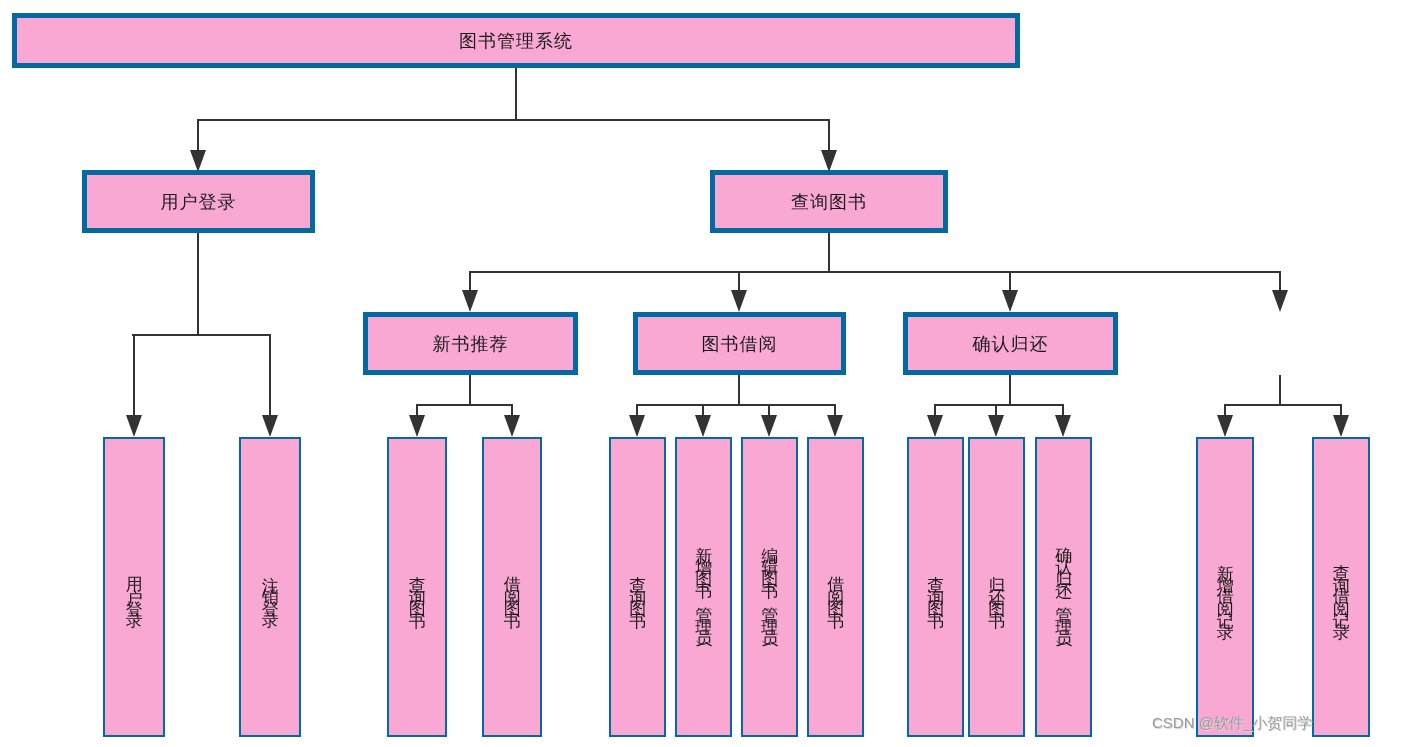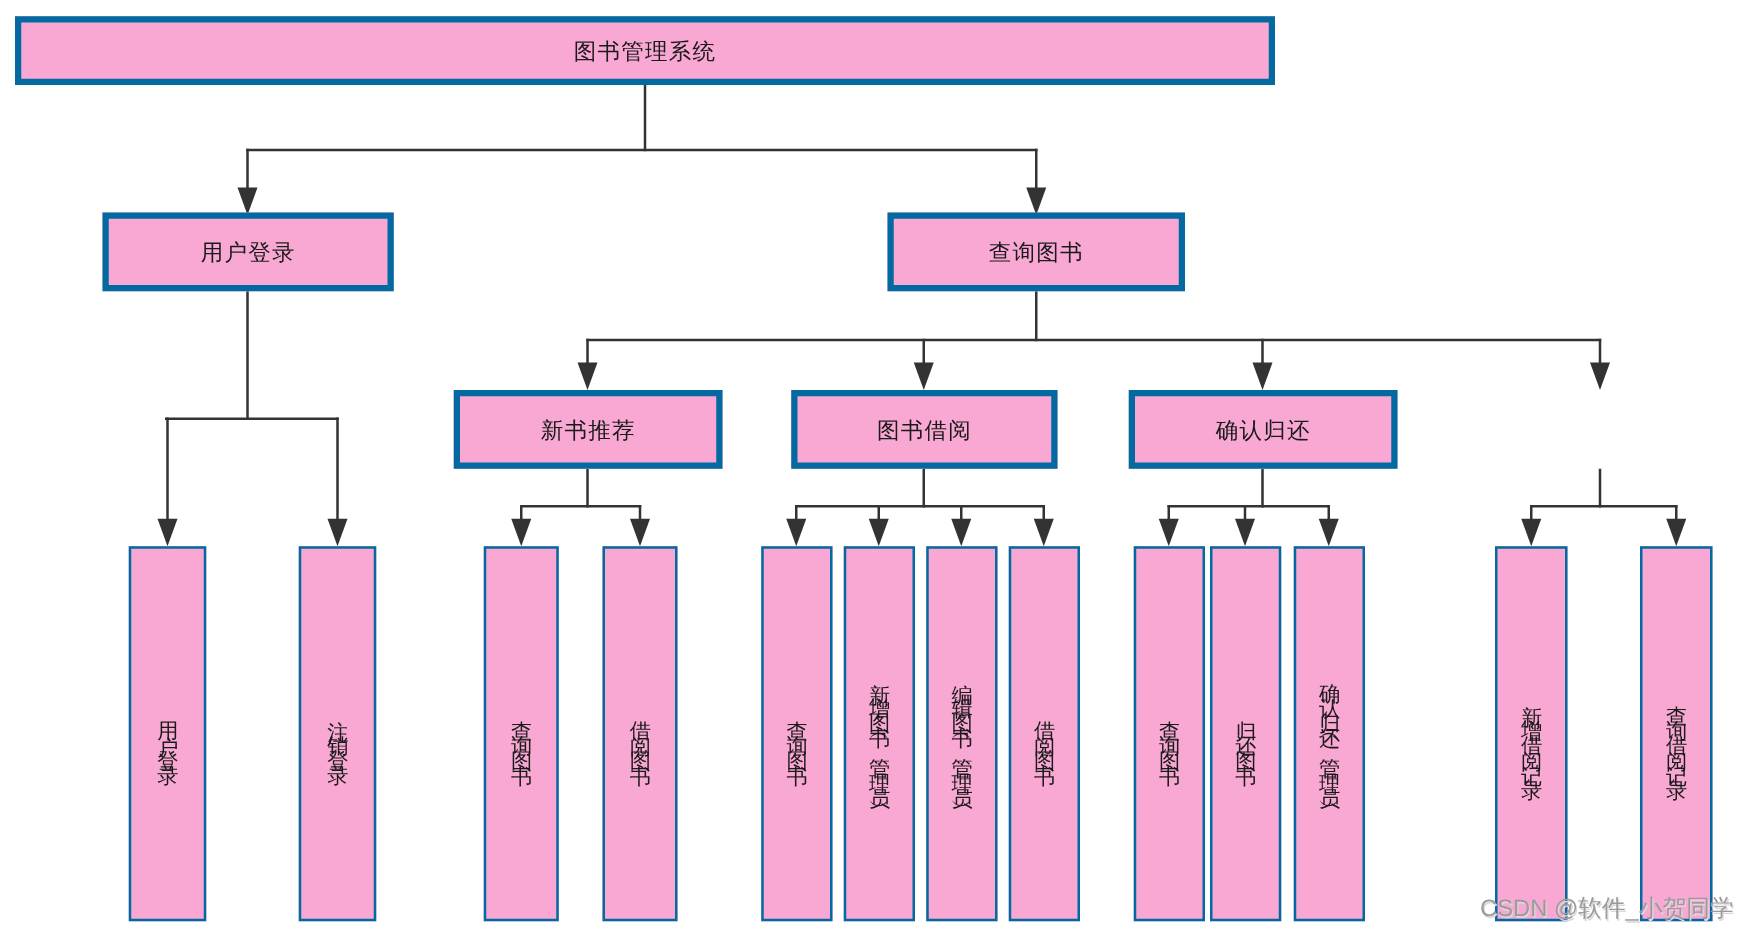--- a/index.html
+++ b/index.html
@@ -25,22 +25,22 @@
   .hline, .vline { position:absolute; background:#333333; z-index:1; }
   .hline { height:2px; }
   .vline { width:2px; }
   .arrow {
     position:absolute; width:0; height:0; z-index:1;
     border-left:8px solid transparent;
     border-right:8px solid transparent;
     border-top:22px solid #333333;
   }
   .watermark {
-    position:absolute; left:1184px; top:714px; z-index:5;
-    color:#9b9b9b; font-size:19px; white-space:nowrap;
+    position:absolute; left:1152px; top:714px; z-index:5;
+    color:#9b9b9b; font-size:15px; white-space:nowrap;
     text-shadow:1px 1px 0 #d9d9d9;
   }
 </style>
 </head>
 <body>
 
 <div class="stage">
 
   <div class="vline" style="left:515px;top:66px;height:55px"></div>
   <div class="hline" style="left:197px;top:119px;width:633px"></div>

